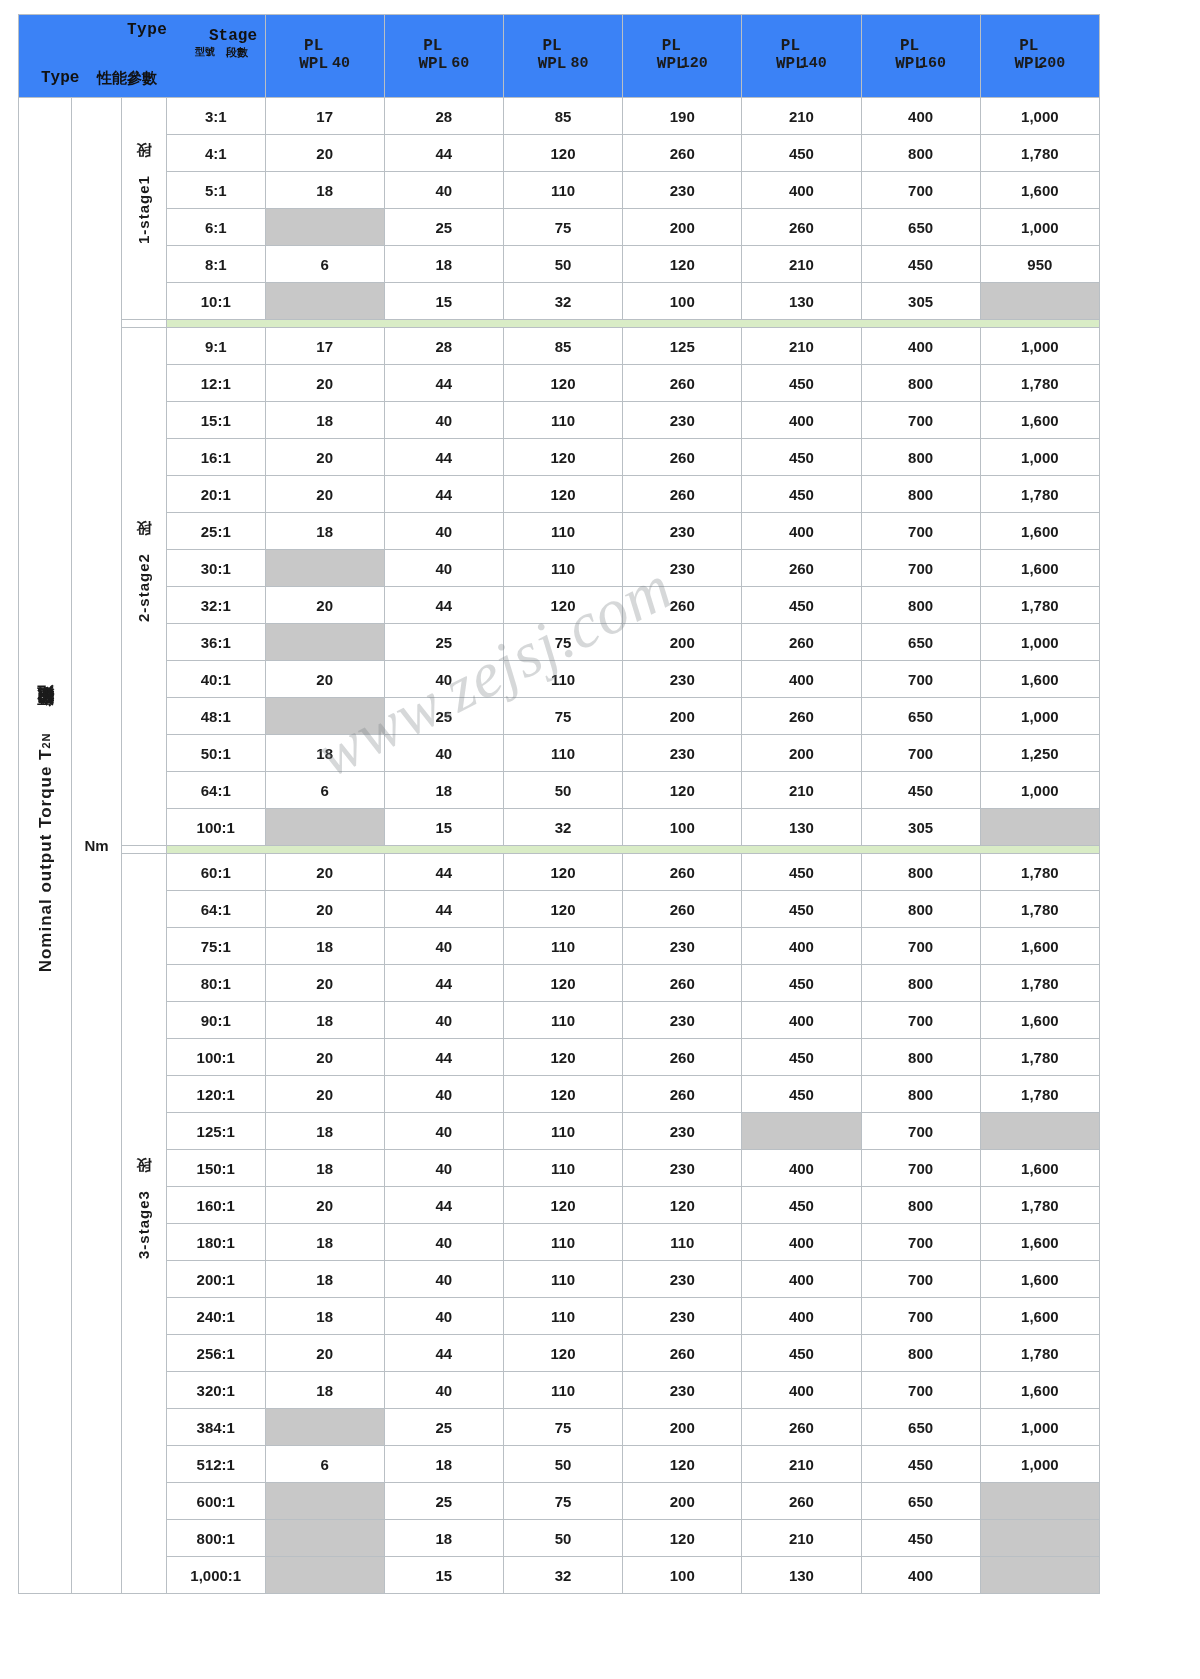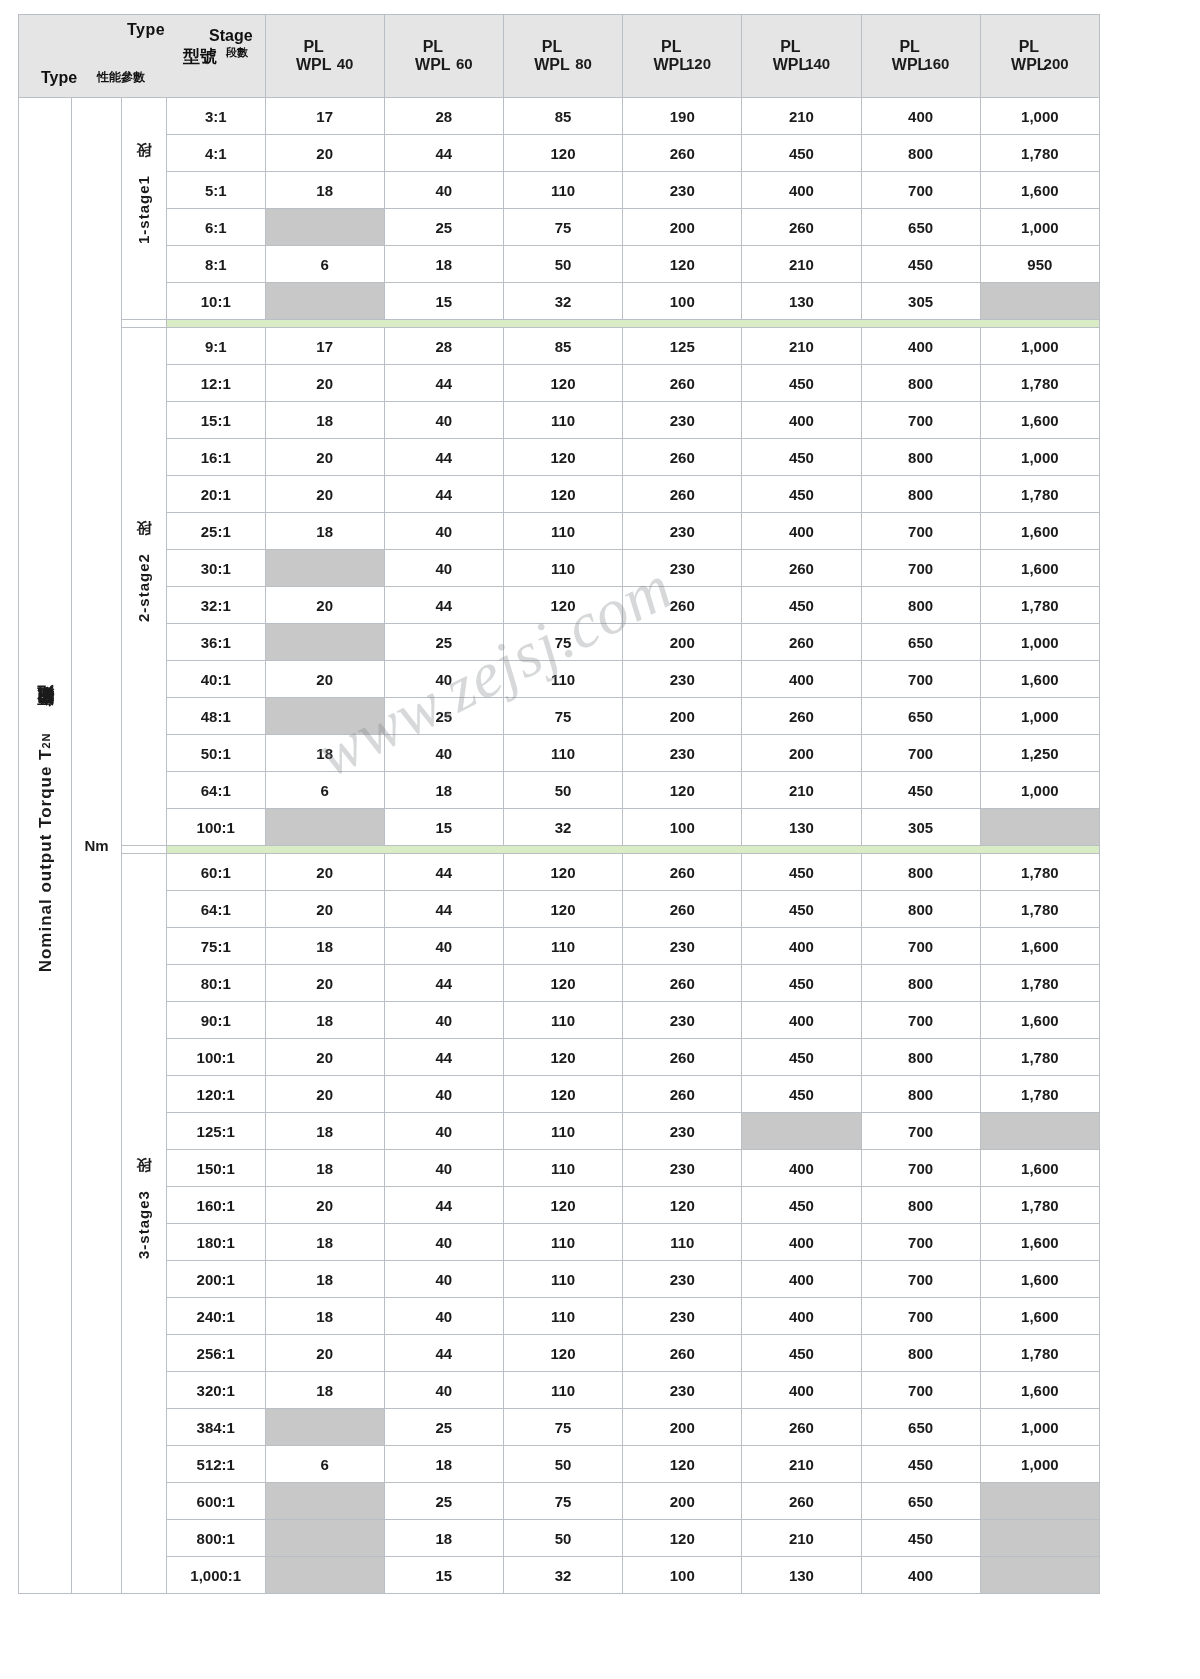--- a/index.html
+++ b/index.html
@@ -31,23 +31,24 @@
     padding: 0;
     text-align: center;
     vertical-align: middle;
     font-size: 15px;
     color: #1b1b1b;
     font-weight: bold;
     height: 36px;
   }
   
   thead td.hdr {
-    background: #e5e5e5;
+    background: #3b82f6;
     height: 82px;
     font-weight: bold;
+    font-family: Liberation Mono, monospace;
   }
   td.hdr-left {
     background: #cfe3ef;
     text-align: left;
     position: relative;
   }
   .hdr-type {
     position: absolute;
     top: 6px;
     left: 108px;
@@ -60,22 +61,22 @@
     position: absolute;
     top: 12px;
     left: 190px;
     font-size: 16px;
     font-weight: bold;
     color: #111;
   }
   .hdr-xinghao {
     position: absolute;
     top: 30px;
-    left: 164px;
-    font-size: 17px;
+    left: 176px;
+    font-size: 10px;
     font-weight: bold;
     color: #111;
   }
   .hdr-duanshu {
     position: absolute;
     top: 30px;
     left: 207px;
     font-size: 11px;
     font-weight: bold;
     color: #111;
@@ -85,21 +86,21 @@
     top: 54px;
     left: 22px;
     font-size: 16px;
     font-weight: bold;
     color: #111;
   }
   .hdr-xingneng {
     position: absolute;
     top: 54px;
     left: 78px;
-    font-size: 12px;
+    font-size: 15px;
     font-weight: bold;
     color: #111;
   }
   .model {
     line-height: 1.12;
     font-size: 16px;
     font-weight: bold;
     display: inline-block;
     position: relative;
     padding-right: 22px;

